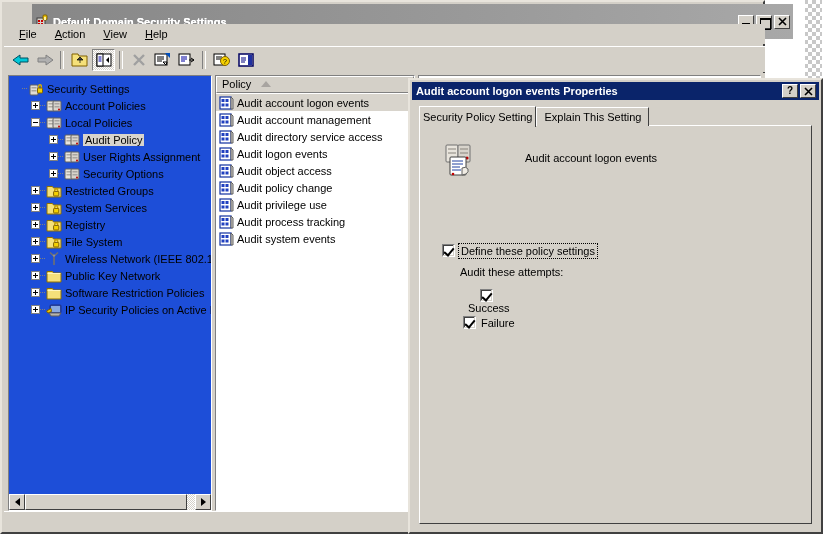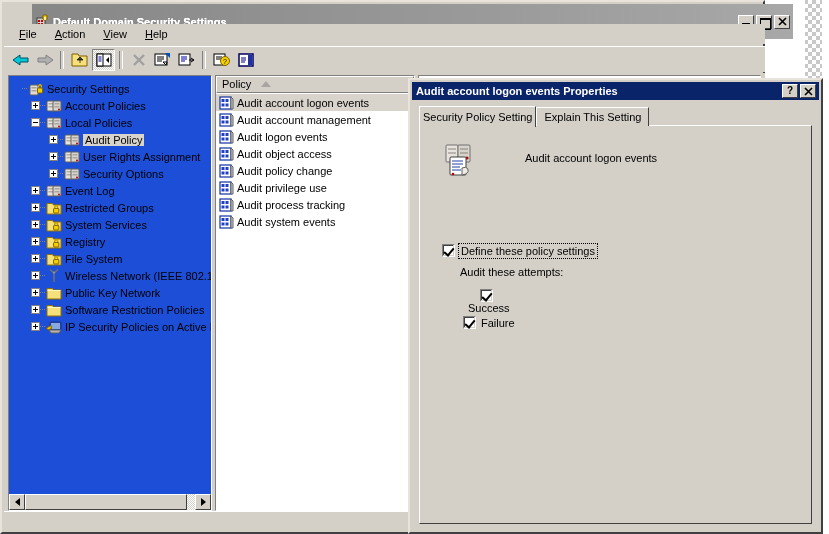--- a/index.html
+++ b/index.html
@@ -509,37 +509,20 @@
                 </svg>
               </span>
               <span class="tlabel">Security Options</span>
             </div>
             <div class="tnode">
               <span class="tspacer" style="width: 18px;"></span>
               <span class="tplug plus"></span>
               <span class="tdots"></span>
               <span class="ticon">
                 <svg width="16" height="16" viewBox="0 0 16 16">
-                  <rect x="1" y="3" width="8" height="10" rx="1" fill="#e8e4dc" stroke="#606060"></rect>
-                  <rect x="2.5" y="5" width="5" height="1.5" fill="#b0aca4"></rect>
-                  <rect x="2.5" y="8" width="5" height="1.5" fill="#b0aca4"></rect>
-                  <rect x="7" y="3" width="8" height="10" rx="1" fill="#d8d4cc" stroke="#606060"></rect>
-                  <rect x="8.5" y="5" width="5" height="1.5" fill="#a8a4a0"></rect>
-                  <rect x="8.5" y="8" width="5" height="1.5" fill="#a8a4a0"></rect>
-                  <circle cx="13" cy="11.5" r="1" fill="#c00000"></circle>
-                </svg>
-              </span>
-              <span class="tlabel">Event Log</span>
-            </div>
-            <div class="tnode">
-              <span class="tspacer" style="width: 18px;"></span>
-              <span class="tplug plus"></span>
-              <span class="tdots"></span>
-              <span class="ticon">
-                <svg width="16" height="16" viewBox="0 0 16 16">
                   <path d="M1 4 L1 14 L15 14 L15 5 L7.5 5 L6.5 3.5 L1 3.5 Z" fill="#f5e07a" stroke="#907000"></path>
                   <path d="M8 7 a2.2 2.2 0 0 1 4.4 0 v1.6 h-1.4 v-1.6 a0.9 0.9 0 0 0 -1.6 0 v1.6 H8 z" fill="#c8a000"></path>
                   <rect x="7.6" y="8.4" width="5.2" height="4.6" rx="0.7" fill="#f5d000" stroke="#806000"></rect>
                 </svg>
               </span>
               <span class="tlabel">Restricted Groups</span>
             </div>
             <div class="tnode">
               <span class="tspacer" style="width: 18px;"></span>
               <span class="tplug plus"></span>
@@ -668,20 +651,33 @@
                 <svg width="16" height="16" viewBox="0 0 16 16">
                   <rect x="2" y="2" width="11" height="12" fill="#ffffff" stroke="#1030a0" stroke-width="1.2"></rect>
                   <rect x="3.5" y="4" width="3" height="3" fill="#2040c0"></rect>
                   <rect x="7.5" y="4" width="3" height="3" fill="#2040c0"></rect>
                   <rect x="3.5" y="8.5" width="3" height="3" fill="#2040c0"></rect>
                   <rect x="7.5" y="8.5" width="3" height="3" fill="#2040c0"></rect>
                   <path d="M13 2 L15 4 L15 14 L13 14 Z" fill="#d8d4cc" stroke="#606060"></path>
                 </svg>
               </span>
               <span class="list-label">Audit account management</span>
+            </div>
+            <div class="list-row">
+              <span class="ticon" style="margin-right: 0px;">
+                <svg width="16" height="16" viewBox="0 0 16 16">
+                  <rect x="2" y="2" width="11" height="12" fill="#ffffff" stroke="#1030a0" stroke-width="1.2"></rect>
+                  <rect x="3.5" y="4" width="3" height="3" fill="#2040c0"></rect>
+                  <rect x="7.5" y="4" width="3" height="3" fill="#2040c0"></rect>
+                  <rect x="3.5" y="8.5" width="3" height="3" fill="#2040c0"></rect>
+                  <rect x="7.5" y="8.5" width="3" height="3" fill="#2040c0"></rect>
+                  <path d="M13 2 L15 4 L15 14 L13 14 Z" fill="#d8d4cc" stroke="#606060"></path>
+                </svg>
+              </span>
+              <span class="list-label">Audit directory service access</span>
             </div>
             <div class="list-row">
               <span class="ticon" style="margin-right: 0px;">
                 <svg width="16" height="16" viewBox="0 0 16 16">
                   <rect x="2" y="2" width="11" height="12" fill="#ffffff" stroke="#1030a0" stroke-width="1.2"></rect>
                   <rect x="3.5" y="4" width="3" height="3" fill="#2040c0"></rect>
                   <rect x="7.5" y="4" width="3" height="3" fill="#2040c0"></rect>
                   <rect x="3.5" y="8.5" width="3" height="3" fill="#2040c0"></rect>
                   <rect x="7.5" y="8.5" width="3" height="3" fill="#2040c0"></rect>
                   <path d="M13 2 L15 4 L15 14 L13 14 Z" fill="#d8d4cc" stroke="#606060"></path>

